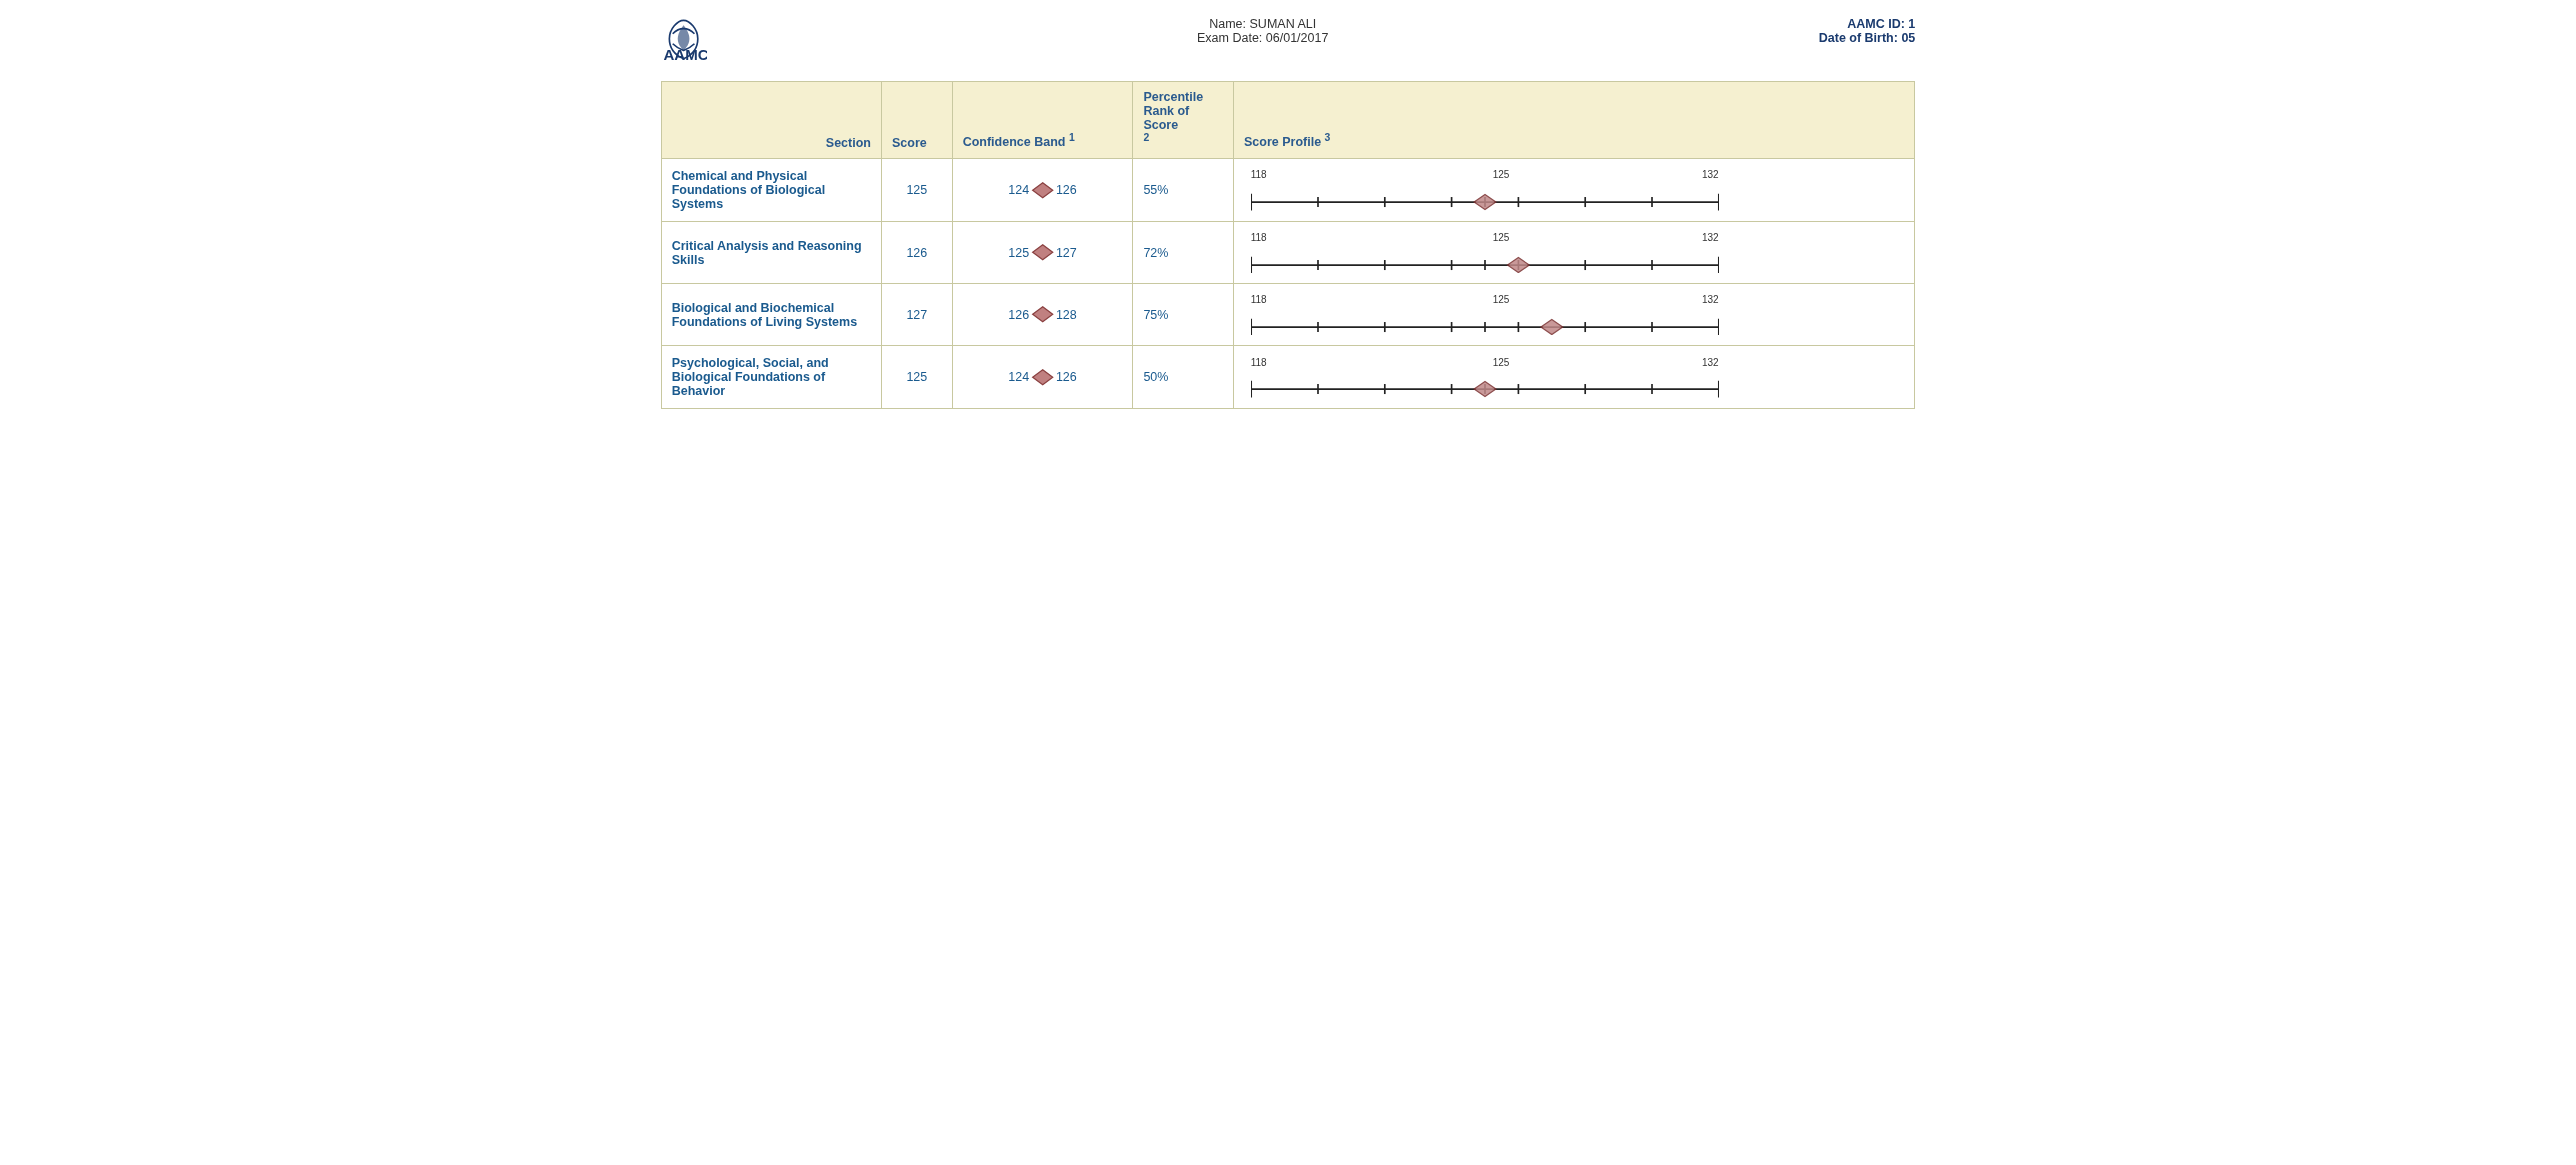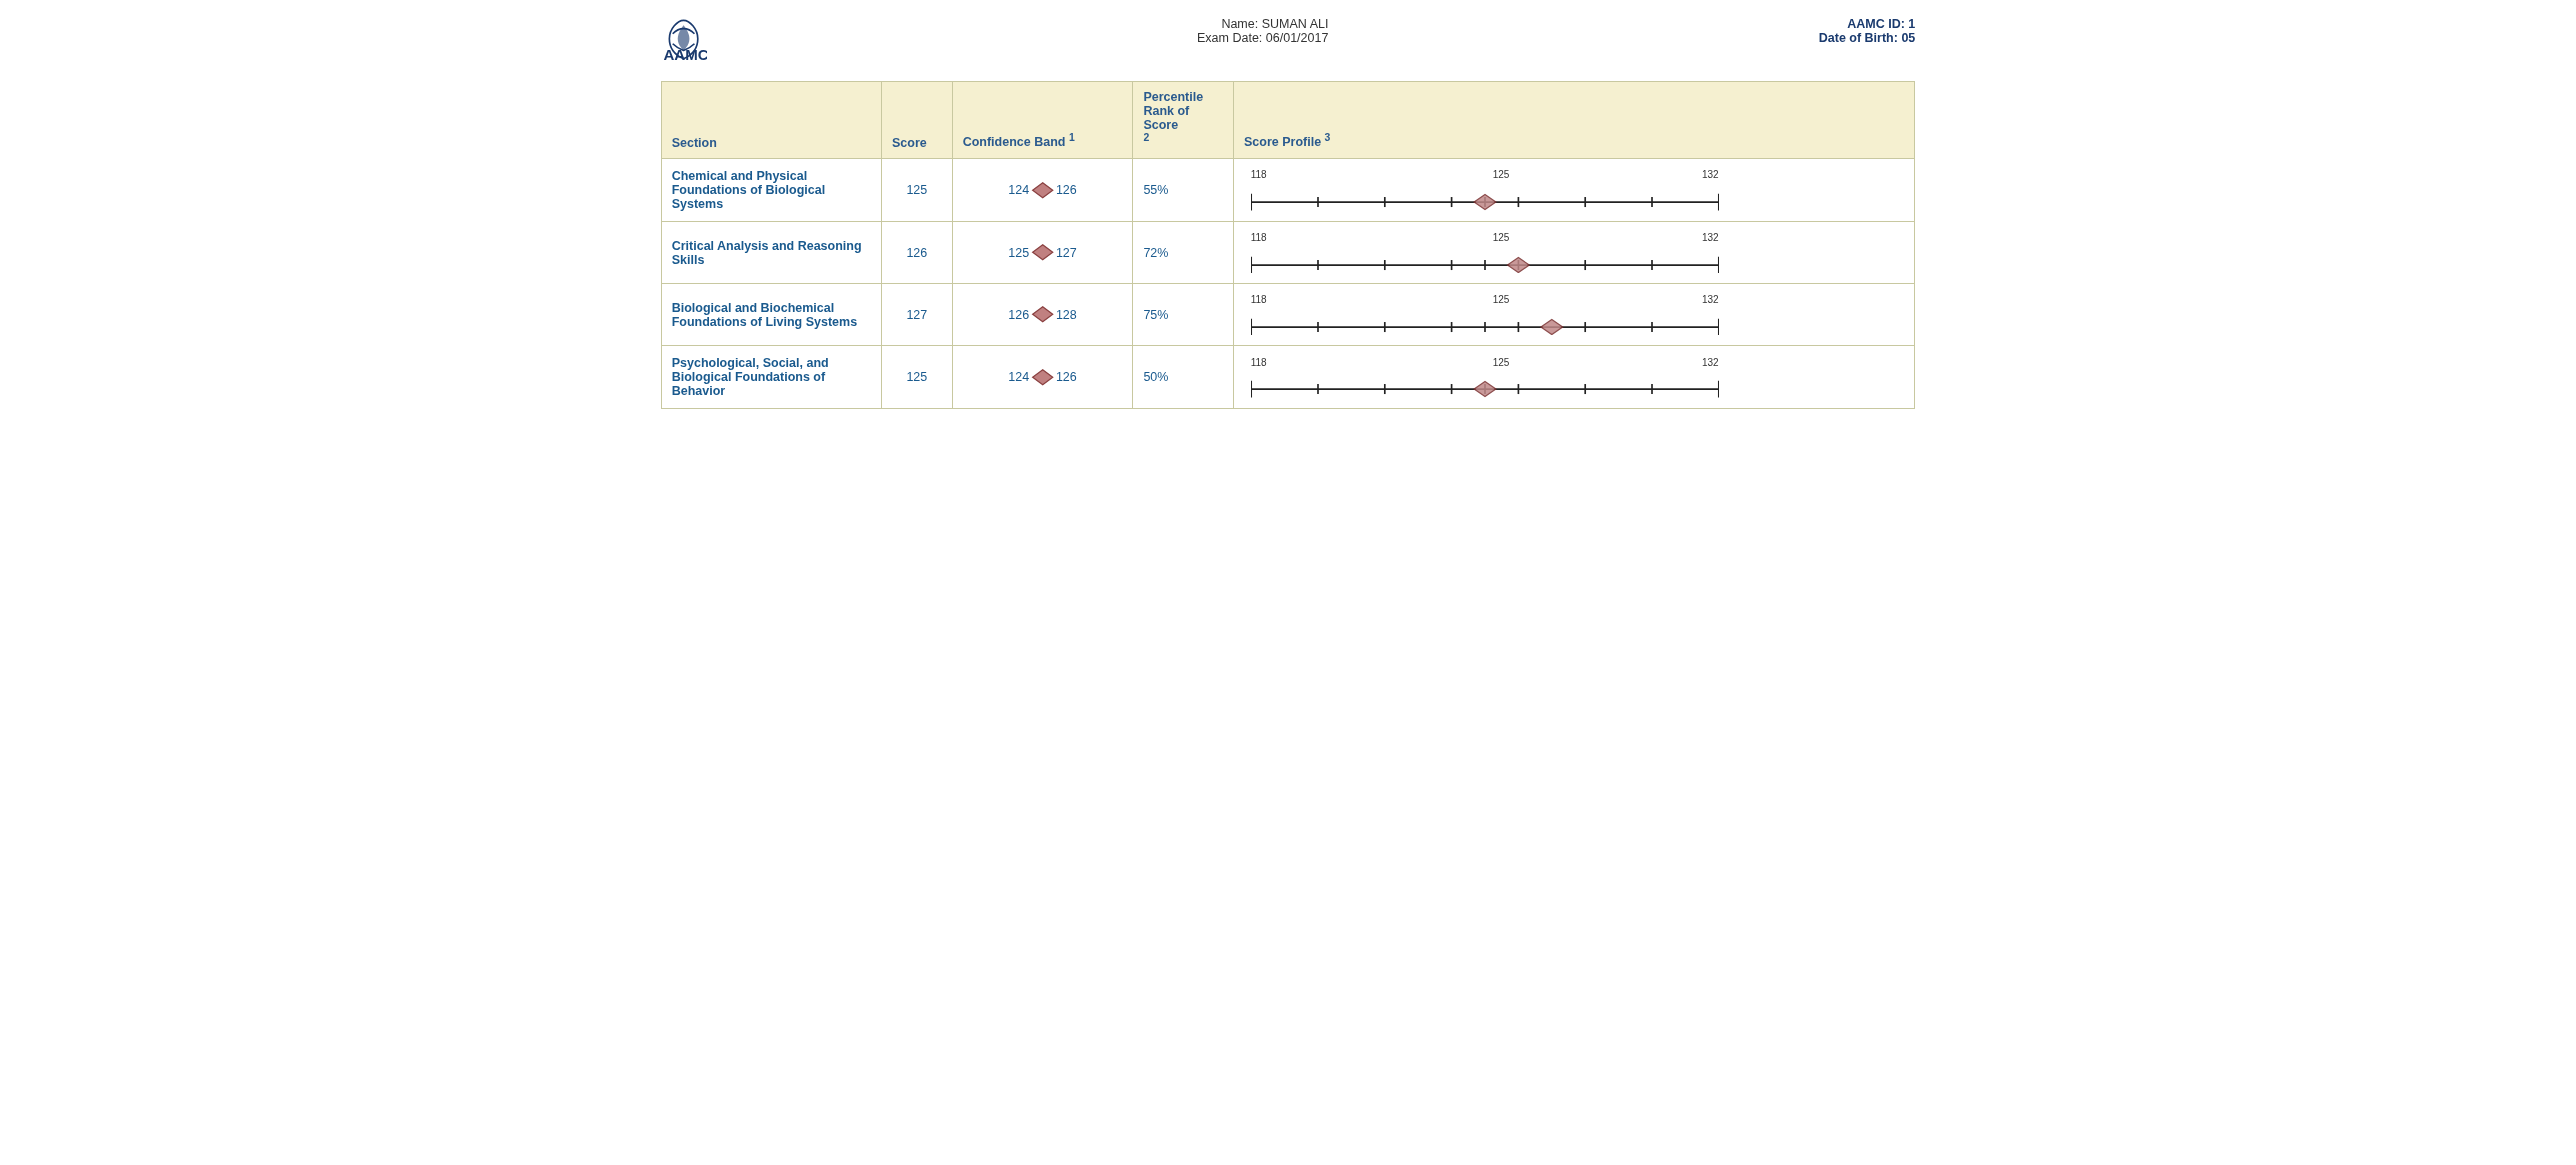--- a/index.html
+++ b/index.html
@@ -19,21 +19,21 @@
       align-items: flex-start;
       justify-content: space-between;
       margin-bottom: 13.4px;
     }
     .logo-area {
       display: flex;
       align-items: center;
       gap: 5px;
     }
     .header-center {
-      text-align: right;
+      text-align: center;
     }
     .header-center p {
       font-size: 12.5px;
       font-weight: bold;
       color: #333;
     }
     .header-center span {
       font-weight: normal;
     }
     .header-right {
@@ -57,21 +57,21 @@
     thead tr {
       background-color: #f5f0d0;
     }
     thead th {
       padding: 8.4px 10px;
       font-size: 12.5px;
       font-weight: bold;
       color: #2a5a8e;
       border: 0.8px solid #c8c8a0;
       vertical-align: bottom;
-      text-align: left;
+      text-align: right;
     }
     thead th.center {
       text-align: left;
     }
     tbody tr {
       border-bottom: 0.8px solid #c8c8a0;
     }
     tbody tr:nth-child(odd) {
       background: #fff;
     }

